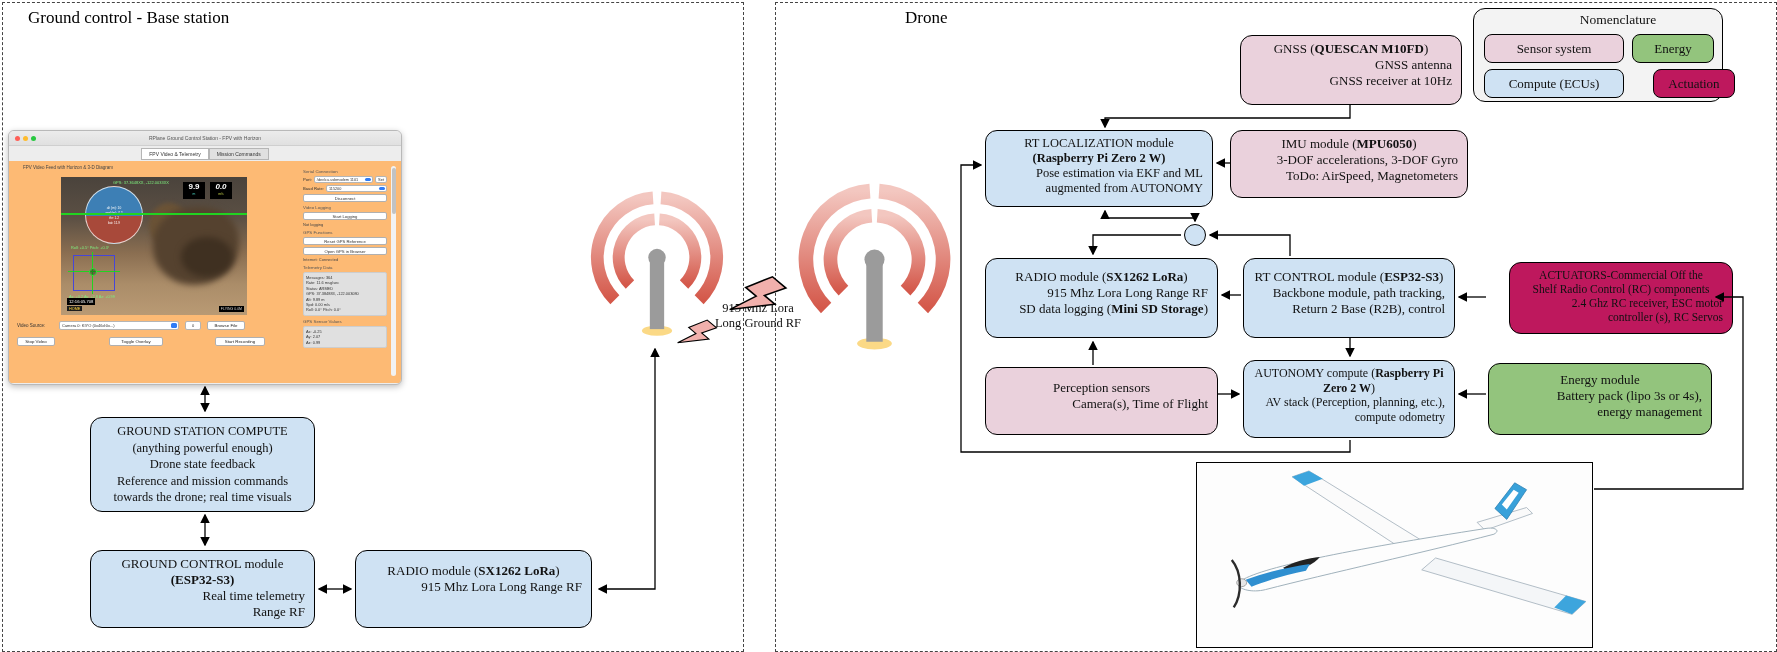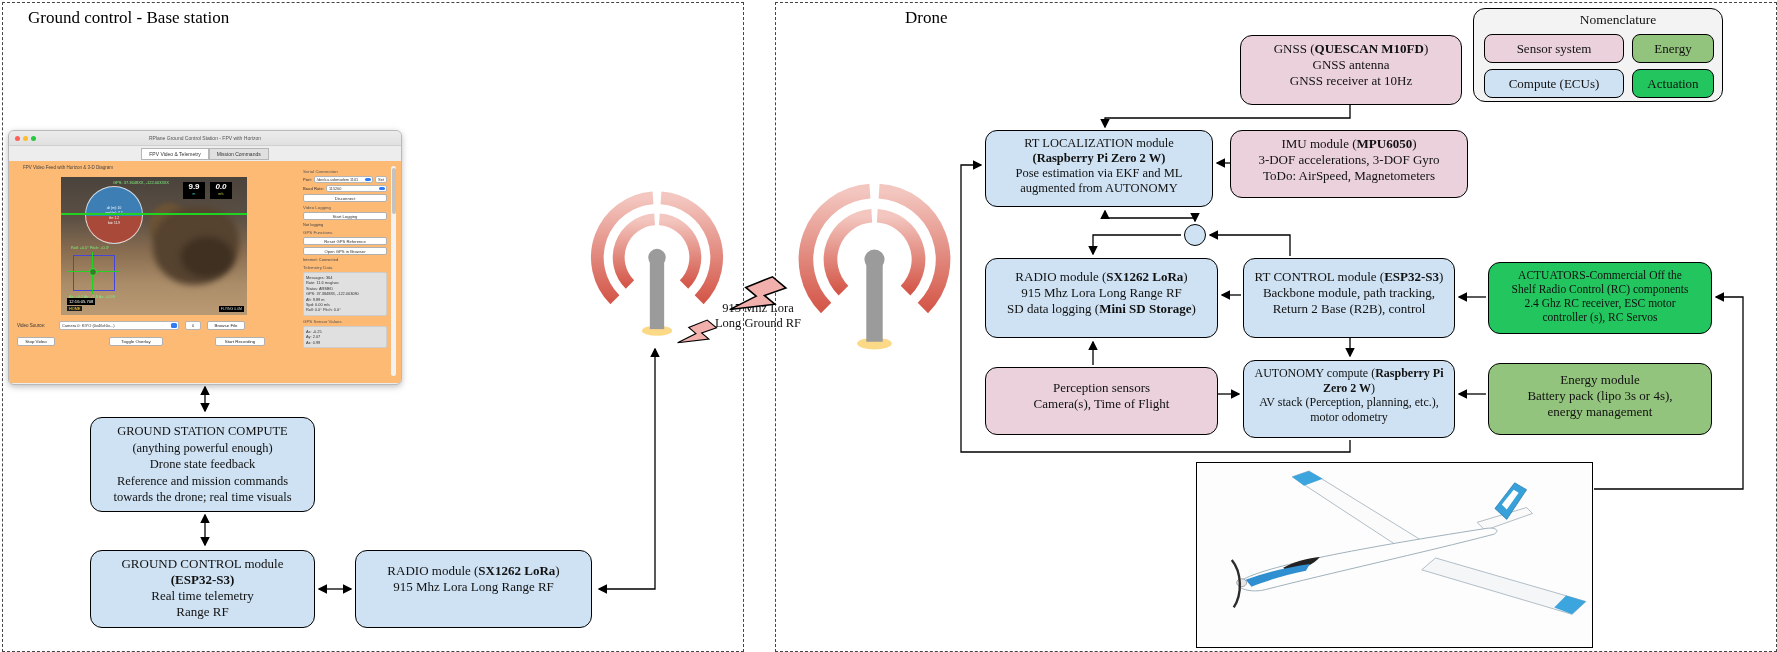--- a/index.html
+++ b/index.html
@@ -4,25 +4,25 @@
 <style>
   html,body{margin:0;padding:0;background:#fff;}
   #canvas{position:relative;width:1777px;height:652px;background:#fff;overflow:hidden;
           font-family:"Liberation Serif",serif;color:#111;}
   .panel{position:absolute;border:1px dashed #444;background:transparent;}
   .panel-title{position:absolute;font-size:17px;color:#000;}
   
   .box{position:absolute;border:1px solid #000;border-radius:12px;box-sizing:border-box;
        font-size:13px;line-height:16px;padding:5px 9px;}
   .box .bc{text-align:center;}
-  .box .bl{text-align:center;}
+  .box .bl{text-align:right;}
   .blue{background:#cfe2f3;}
   .pink{background:#ead1dc;}
   .green{background:#93c47d;}
-  .gray{background:#22c55e;}
+  .gray{background:#be185d;margin-left:21px;}
   .legend{position:absolute;left:1473px;top:8px;width:250px;height:94px;background:#f3f3f3;
           border:1.5px solid #000;border-radius:12px;box-sizing:border-box;padding-left:40px;}
   .legend-title{text-align:center;font-size:13.5px;margin-top:3px;}
   .legend-item{position:absolute;border:1px solid #000;border-radius:8px;font-size:13px;
                display:flex;align-items:center;justify-content:center;box-sizing:border-box;}
   .overlay-svg{position:absolute;left:0;top:0;pointer-events:none;}
   .junction{position:absolute;left:1184px;top:224px;width:22px;height:22px;border-radius:50%;
             background:#cfe2f3;border:1px solid #000;box-sizing:border-box;}
   .rf-label{position:absolute;left:698px;top:301px;width:120px;text-align:center;
             font-size:12.5px;line-height:15px;background:transparent;}
@@ -156,21 +156,21 @@
 
   <div class="box pink" style="left:985px;top:367px;width:233px;height:68px;padding-top:12px;">
     <div class="bc">Perception sensors</div>
     <div class="bl">Camera(s), Time of Flight</div>
   </div>
 
   <div class="box blue" style="left:1243px;top:360px;width:212px;height:78px;font-size:12px;line-height:14.5px;">
     <div class="bc"><span>AUTONOMY compute (</span><b>Raspberry Pi</b></div>
     <div class="bc"><b>Zero 2 W</b><span>)</span></div>
     <div class="bl">AV stack (Perception, planning, etc.),</div>
-    <div class="bl">motor odometry</div>
+    <div class="bl">compute odometry</div>
   </div>
 
   <div class="box green" style="left:1488px;top:363px;width:224px;height:72px;padding-top:8px;">
     <div class="bc">Energy module</div>
     <div class="bl">Battery pack (lipo 3s or 4s),</div>
     <div class="bl">energy management</div>
   </div>
 
   <div class="box blue" style="left:90px;top:417px;width:225px;height:95px;font-size:12.5px;line-height:16.5px;">
     <div class="bc">GROUND STATION COMPUTE</div>

